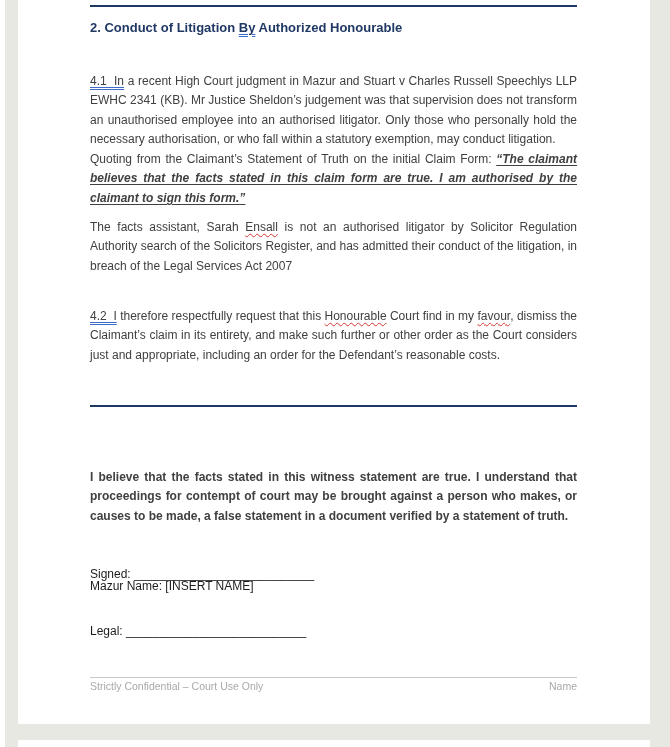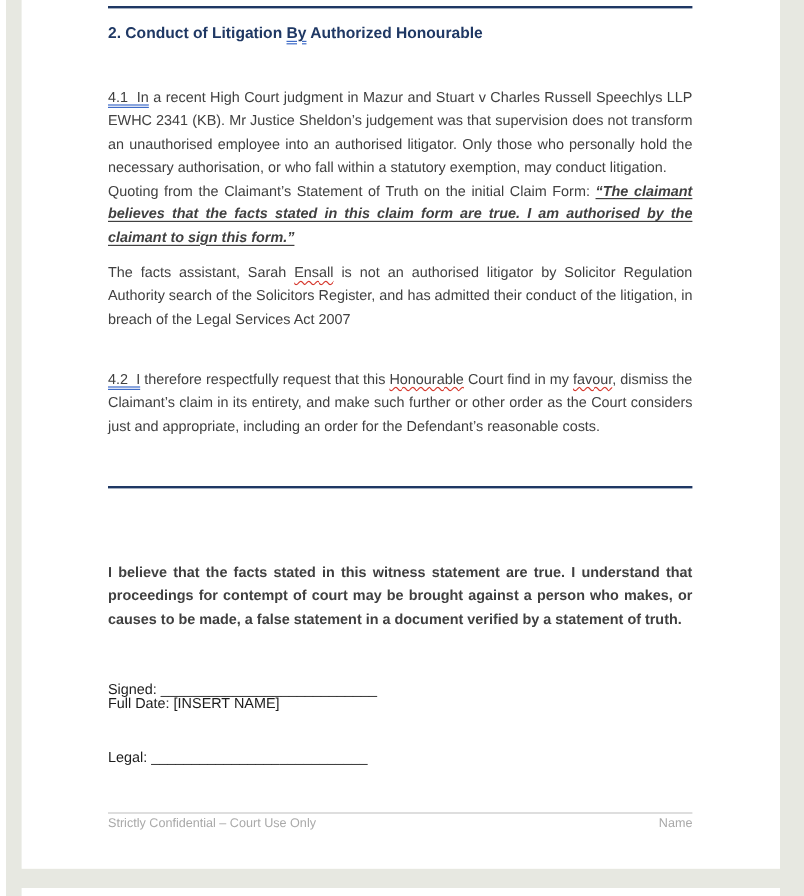--- a/index.html
+++ b/index.html
@@ -93,21 +93,21 @@
 
   <div class="abs body-par p42"><span class="grammar">4.2&nbsp; I</span><span> therefore respectfully request that this </span><span class="spell">Honourable</span><span> Court find in my </span><span class="spell">favour</span><span>, dismiss the Claimant’s claim in its entirety, and make such further or other order as the Court considers just and appropriate, including an order for the Defendant’s reasonable costs.</span></div>
 
   <div class="abs midrule"></div>
 
 
   <div class="abs body-par pbelieve">I believe that the facts stated in this witness statement are true. I understand that proceedings for contempt of court may be brought against a person who makes, or causes to be made, a false statement in a document verified by a statement of truth.</div>
 
   <div class="abs sign-line signed"><span>Signed:</span><span> ___________________________</span></div>
 
-  <div class="abs sign-line fullname">Full Date: [INSERT NAME]</div>
+  <div class="abs sign-line fullname">Mazur Name: [INSERT NAME]</div>
 
   <div class="abs sign-line dateline"><span>Legal:</span><span> ___________________________</span></div>
 
   <div class="abs footline"></div>
 
   <div class="abs footer-row">
       <span>Strictly Confidential – Court Use Only</span>
       <span>Name</span>
     </div>
 

